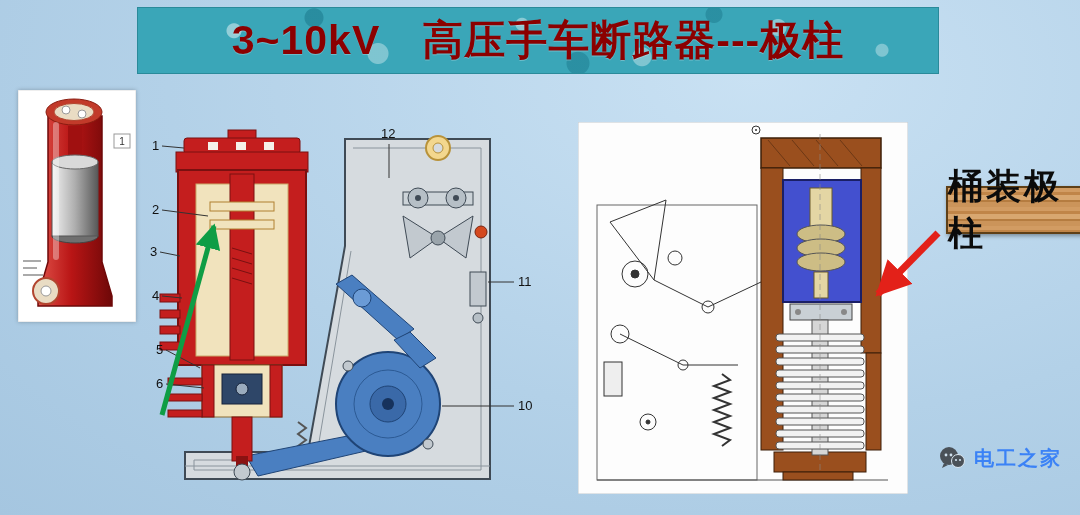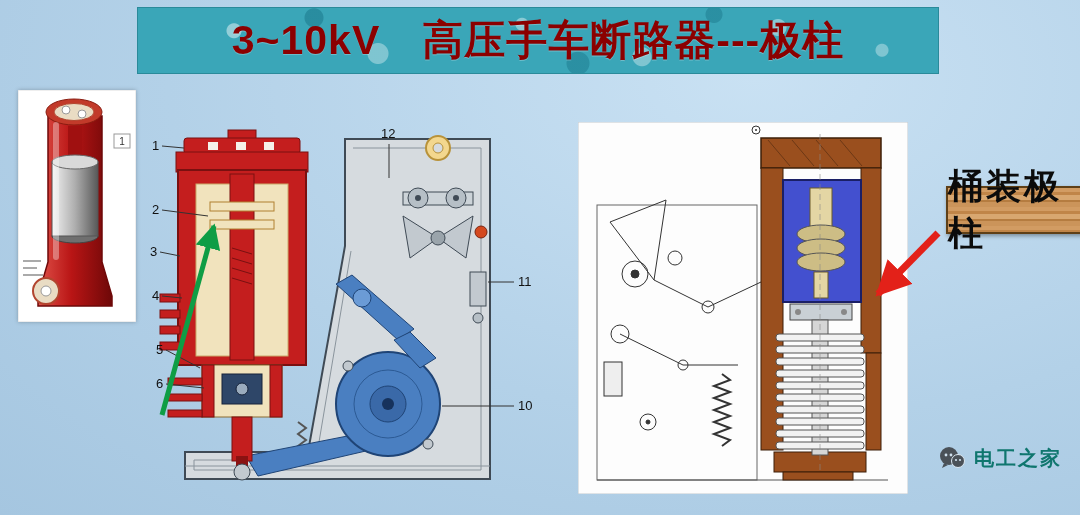--- a/index.html
+++ b/index.html
@@ -54,21 +54,21 @@
   }
   .label-solid{left:8px;top:412px;width:152px;height:46px;}
   .label-barrel{left:922px;top:186px;width:146px;height:44px;}
 
   
   .arrows{position:absolute;inset:0;pointer-events:none;}
 
   
   .watermark{
     position:absolute;left:938px;top:442px;height:32px;
-    display:flex;align-items:center;gap:8px;color:#0f766e;
+    display:flex;align-items:center;gap:8px;color:#3b82f6;
   }
   .watermark .wm-text{font-size:20px;font-weight:bold;letter-spacing:2px;}
 
   svg text.callout{font-family:"Liberation Sans","DejaVu Sans",sans-serif;}
 </style>
 </head>
 <body>
 
 <div class="stage">
 

